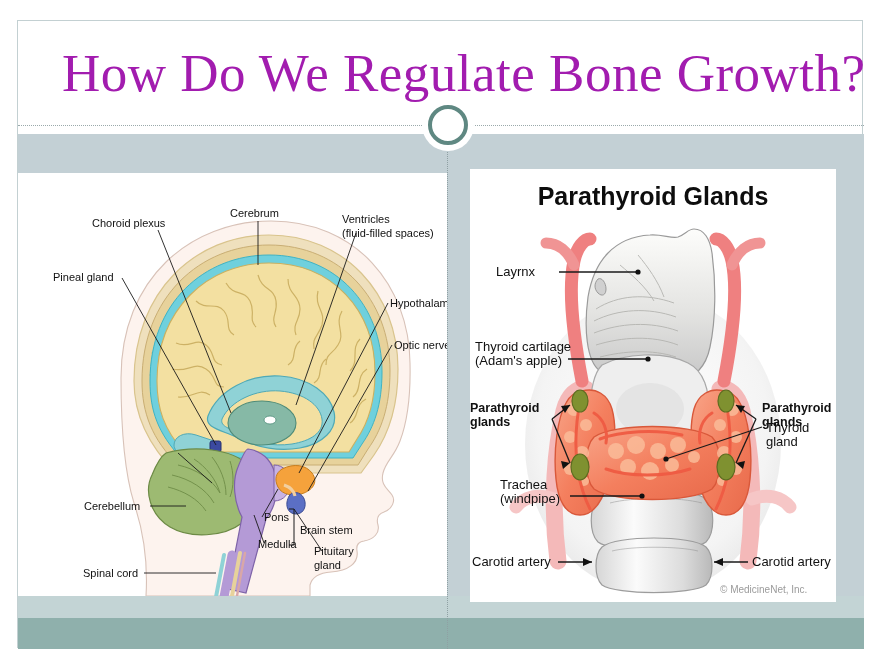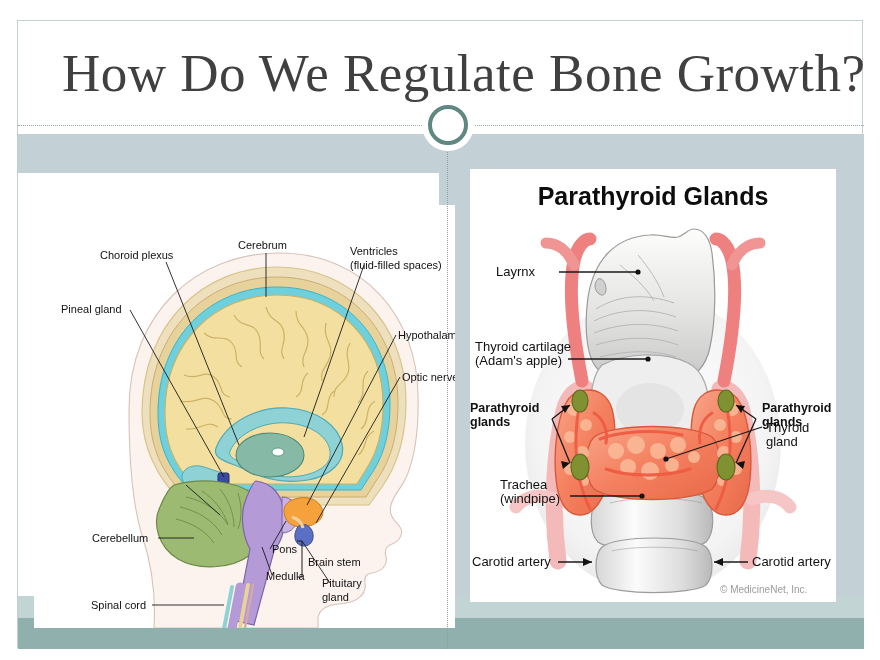--- a/index.html
+++ b/index.html
@@ -16,21 +16,21 @@
   }
   
   #title-area{
     position:absolute;left:0;top:0;width:100%;height:113px;
   }
   #page-title{
     position:absolute;left:44px;top:22px;
     font-family:"Liberation Serif", serif;
     font-size:53px;
     letter-spacing:.5px;
-    color:#404040;
+    color:#a21caf;
     white-space:nowrap;
   }
   
   #title-rule{
     position:absolute;left:0;top:104px;width:846px;height:0;
     border-top:1px dotted #9aa9ab;
   }
   
   #ring-halo{
     position:absolute;left:404px;top:78px;width:52px;height:52px;
@@ -64,24 +64,23 @@
   #band-bottom-light{
     position:absolute;left:0;top:575px;width:846px;height:22px;
     background:#c3d4d5;
   }
   #band-bottom-dark{
     position:absolute;left:0;top:597px;width:846px;height:31px;
     background:#8fb0ac;
   }
   
   #brain-panel{
-    position:absolute;left:16px;top:152px;width:421px;height:423px;
+    position:absolute;left:8px;top:152px;width:421px;height:423px;
     background:#e5e5e5;
     overflow:hidden;
-    margin-top:32px;
   }
   #brain-panel svg{display:block;}
   
   #thyroid-panel{
     position:absolute;left:452px;top:148px;width:366px;height:433px;
     background:#ffffff;
     overflow:hidden;
     text-align:center;
   }
   #thyroid-panel svg{display:block;}

